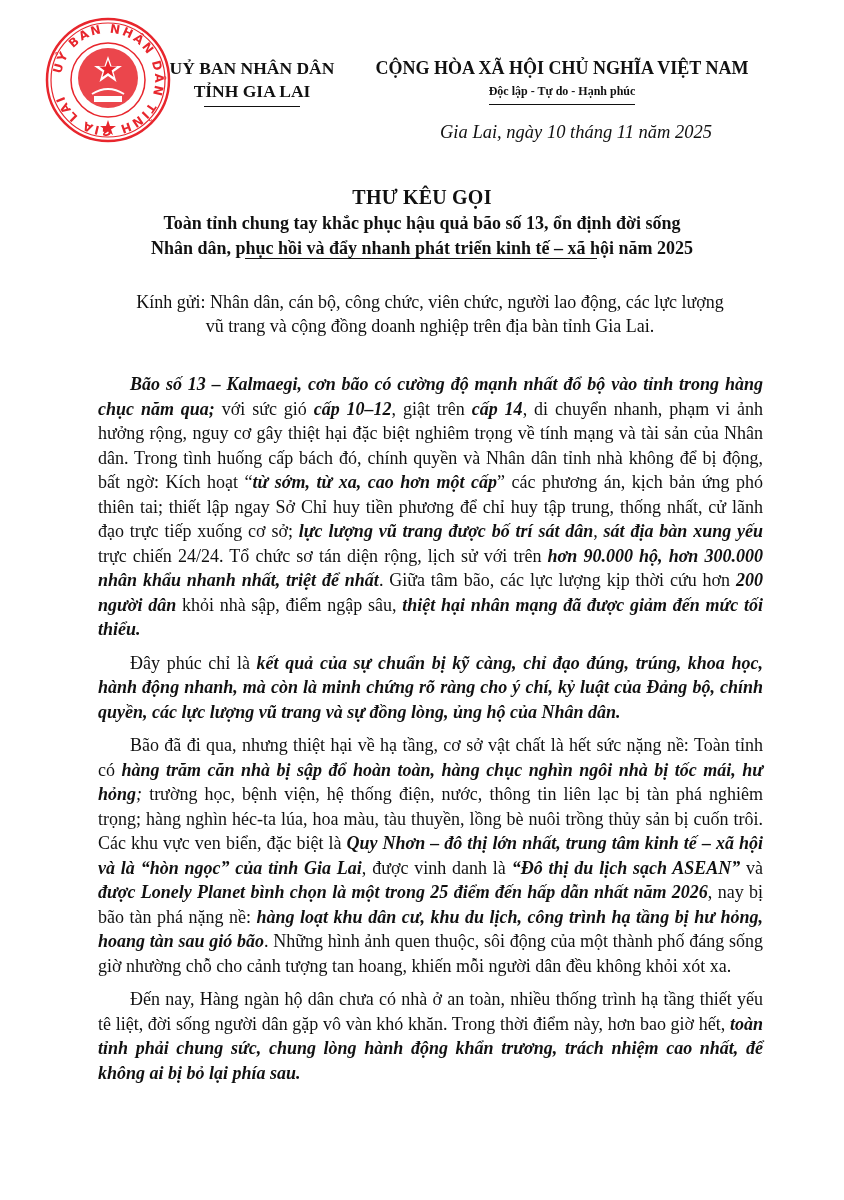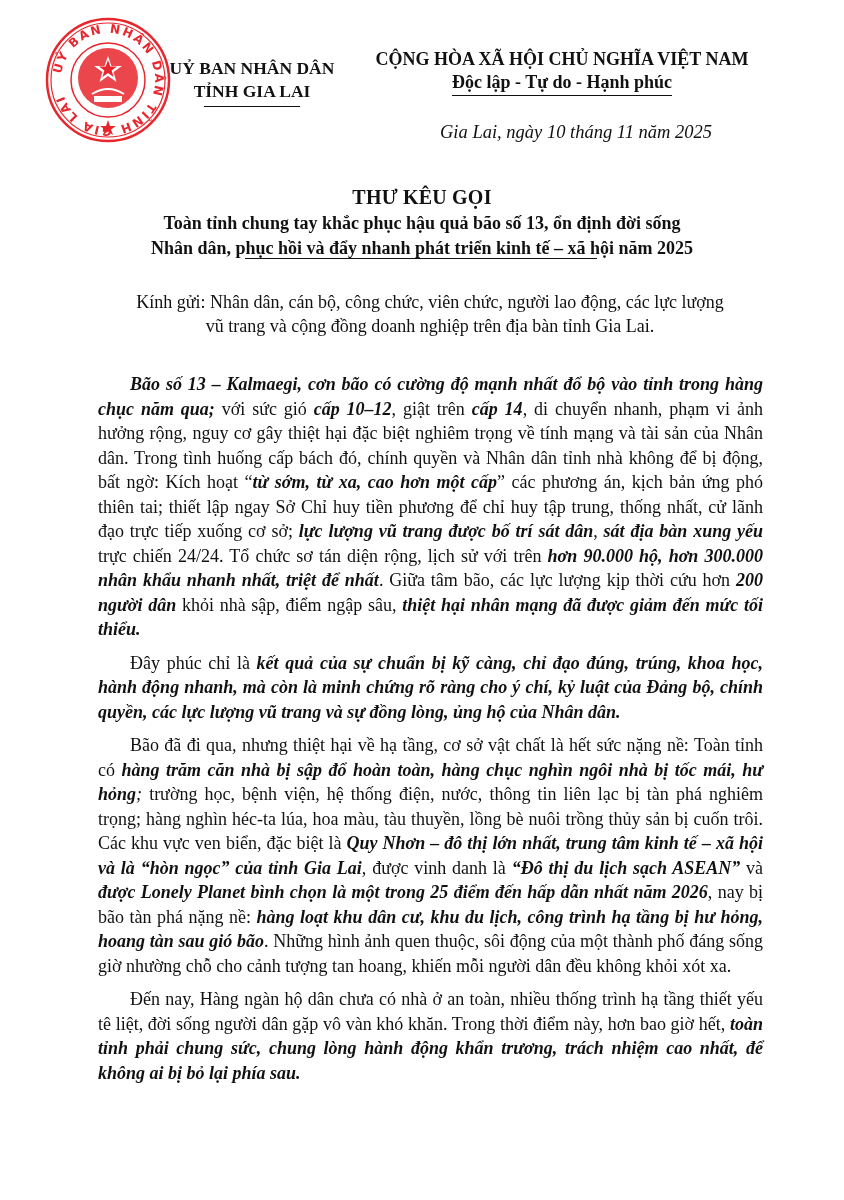--- a/index.html
+++ b/index.html
@@ -13,24 +13,24 @@
   
   .seal { position: absolute; left: 44px; top: 16px; width: 128px; height: 128px; }
 
   
   .hdr-left { position: absolute; left: 152px; top: 57px; width: 200px; text-align: center;
     font-weight: bold; font-size: 17.5px; line-height: 23px; }
   .hdr-left .line { display: block; white-space: nowrap; }
   .hdr-left .uline { display: block; margin: 3px auto 0; width: 96px; border-top: 1px solid #111; }
 
   
-  .hdr-right { position: absolute; left: 352px; top: 48px; width: 420px; text-align: center;
+  .hdr-right { position: absolute; left: 352px; top: 57px; width: 420px; text-align: center;
     font-weight: bold; }
   .hdr-right .nation { display: block; font-size: 18px; line-height: 23px; white-space: nowrap; }
-  .hdr-right .motto { display: inline-block; font-size: 18px; line-height: 23px; white-space: nowrap;
+  .hdr-right .motto { display: inline-block; font-size: 12px; line-height: 23px; white-space: nowrap;
     border-bottom: 1.5px solid #111; padding-bottom: 1px; }
 
   .date { position: absolute; left: 440px; top: 122px; width: 320px; text-align: left;
     font-style: italic; font-size: 18.5px; white-space: nowrap; }
 
   
   .title { position: absolute; left: 0; top: 186px; width: 844px; text-align: center;
     font-weight: bold; font-size: 20px; letter-spacing: 0.2px; }
   .subtitle { position: absolute; left: 80px; top: 211px; width: 684px; text-align: center;
     font-weight: bold; font-size: 18px; line-height: 25px; }

